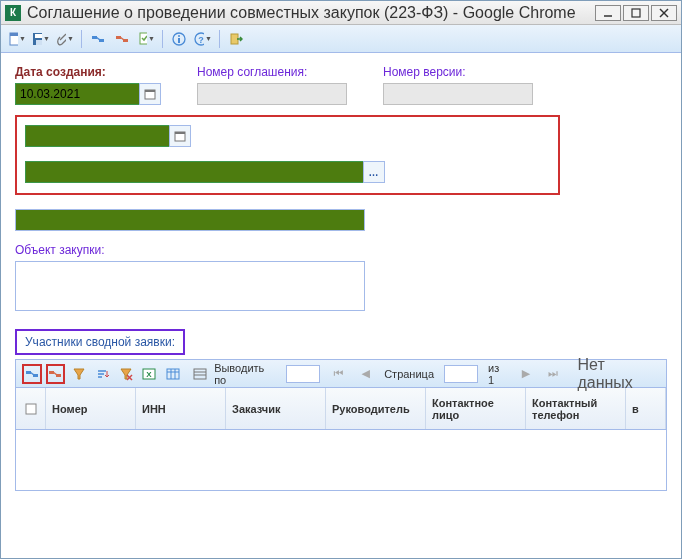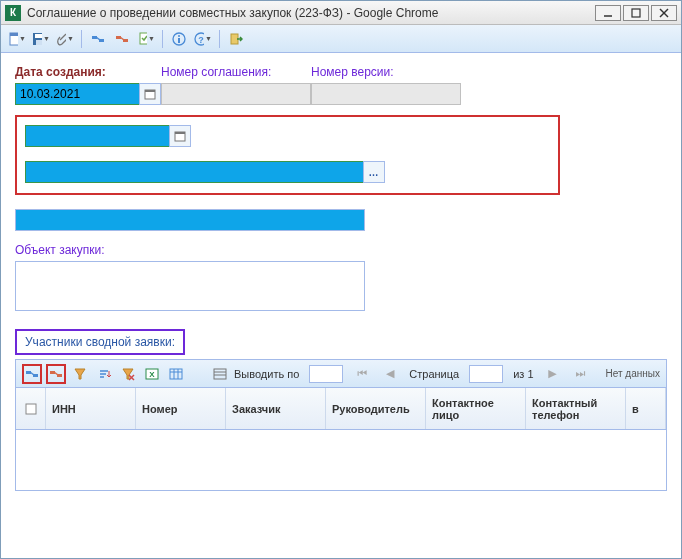--- a/index.html
+++ b/index.html
@@ -1,51 +1,51 @@
 <!DOCTYPE html>
 <html><head>
 <meta charset="utf-8">
 <style>
   * { box-sizing: border-box; margin: 0; padding: 0; }
   body { font-family: Arial, sans-serif; font-size: 12px; background: #fff; color: #333; }
   .window { width: 682px; height: 559px; border: 1px solid #7f9db9; background: #fff; display: flex; flex-direction: column; }
   .titlebar { height: 24px; background: linear-gradient(#f7f7f7,#e4e4e4); border-bottom: 1px solid #bbb; display: flex; align-items: center; padding: 0 4px; }
   .tb-icon { width: 16px; height: 16px; background: #1d7a4a; margin-right: 6px; display: inline-flex; align-items:center; justify-content:center; color:#fff; font-weight:bold; font-size:10px;}
-  .titlebar-title { flex: 1; font-size: 12px; color: #333; }
+  .titlebar-title { flex: 1; font-size: 16px; color: #333; }
   .winbtns { display:flex; gap:2px; }
   .winbtn { width:26px; height:16px; border:1px solid #8a8a8a; background:#f3f3f3; display:flex; align-items:center; justify-content:center; font-size:10px; cursor:pointer; }
   .toolbar { height: 28px; background: linear-gradient(#eaf3fc,#d4e7f8); border-bottom:1px solid #a3bae9; display:flex; align-items:center; padding: 0 6px; gap:4px; }
   .tbtn { width:20px; height:20px; display:flex; align-items:center; justify-content:center; cursor:pointer; border:1px solid transparent; border-radius:2px; }
   .tsep { width:1px; height:18px; background:#a3bae9; margin:0 2px; }
   .dropdown-arrow { font-size:7px; color:#555; margin-left:1px;}
   .content { flex:1; overflow:auto; padding: 12px 14px 0 14px; }
-  .row { display:flex; margin-bottom:10px; }
+  .row { display:flex; gap:36px; margin-bottom:10px; }
   .field-block { display:flex; flex-direction:column; }
   .lbl { font-size:12px; color:#6d28d9; margin-bottom:4px; }
   .lbl.req { color:#8b2a2a; font-weight:bold; }
-  .inp { height:22px; border:1px solid #a3bae9; padding:2px 4px; font-size:12px; background:#0ea5e9; }
+  .inp { height:22px; border:1px solid #a3bae9; padding:2px 4px; font-size:12px; background:#4d7c0f; }
   .inp.req { border-color:#3b9649; }
   .inp.ro { background:#e8e8e8; border-color:#c0c0c0; }
   .datewrap { display:flex; }
   .datewrap .inp { border-right:none; }
   .datebtn { width:22px; height:22px; border:1px solid #a3bae9; background:#eef5fb; display:flex; align-items:center; justify-content:center; cursor:pointer; }
   .redbox { border:2px solid #cf3030; padding:8px 8px 10px 8px; margin: 4px 0 14px 0; }
   .lookupwrap { display:flex; }
   .lookupwrap .inp { flex:1; border-right:none; }
   .lookupbtn { width:22px; height:22px; border:1px solid #a3bae9; background:#eef5fb; display:flex; align-items:center; justify-content:center; cursor:pointer; color:#2a57a5; font-weight:bold; letter-spacing:1px; font-size:10px;}
   .txtarea { width:350px; height:50px; border:1px solid #a3bae9; padding:2px 4px; font-size:12px; resize:none; }
   .section-label { display:inline-block; border:2px solid #6d28d9; padding:4px 8px; color:#2a57a5; font-size:12px; margin-top:8px; margin-bottom:4px;}
   .grid-wrap { border:1px solid #a3bae9; }
   .grid-tbar { height:28px; background:linear-gradient(#eaf3fc,#d4e7f8); border-bottom:1px solid #a3bae9; display:flex; align-items:center; padding:0 6px; gap:4px;}
   .grid-tbar .spacer { flex:1; }
   .pager { display:flex; align-items:center; gap:10px; font-size:11px; color:#333;}
   .pager input { width:20px; height:18px; border:1px solid #a3bae9; text-align:center; font-size:11px; padding:0 16px;}
   .pgbtn { width:18px; height:18px; display:flex; align-items:center; justify-content:center; cursor:pointer; color:#2a57a5; }
   .pgbtn.dis { color:#aaa; cursor:default; }
-  .nodata { font-size:10px; color:#555; margin-left:6px;}
+  .nodata { font-size:16px; color:#555; margin-left:6px;}
   .grid-head { display:flex; background:linear-gradient(#f7fafc,#e6eef8); border-bottom:1px solid #a3bae9; height:42px;}
   .gh { border-right:1px solid #ccd9ec; padding:4px 6px; font-size:11px; font-weight:bold; color:#333; display:flex; align-items:center; }
   .gh.chk { width:30px; justify-content:center;}
   .grid-body { height:60px; background:#fff; }
   svg { display:block; }
 </style>
 </head>
 <body>
 
 <div class="window">
@@ -264,22 +264,22 @@
           <span class="pgbtn dis">⏭</span>
           <span class="nodata">Нет данных</span>
         </div>
       </div>
       <div class="grid-head">
         <div class="gh chk">
           <svg width="12" height="12">
               <rect x="1" y="1" width="10" height="10" fill="#fff" stroke="#888"></rect>
             </svg>
         </div>
+        <div class="gh" style="width:90px">Номер</div>
         <div class="gh" style="width:90px">ИНН</div>
-        <div class="gh" style="width:90px">Номер</div>
         <div class="gh" style="width:100px">Заказчик</div>
         <div class="gh" style="width:100px">Руководитель</div>
         <div class="gh" style="width:100px">Контактное лицо</div>
         <div class="gh" style="width:100px">Контактный телефон</div>
         <div class="gh" style="flex:1">в</div>
       </div>
       <div class="grid-body"></div>
     </div>
 
   </div>

